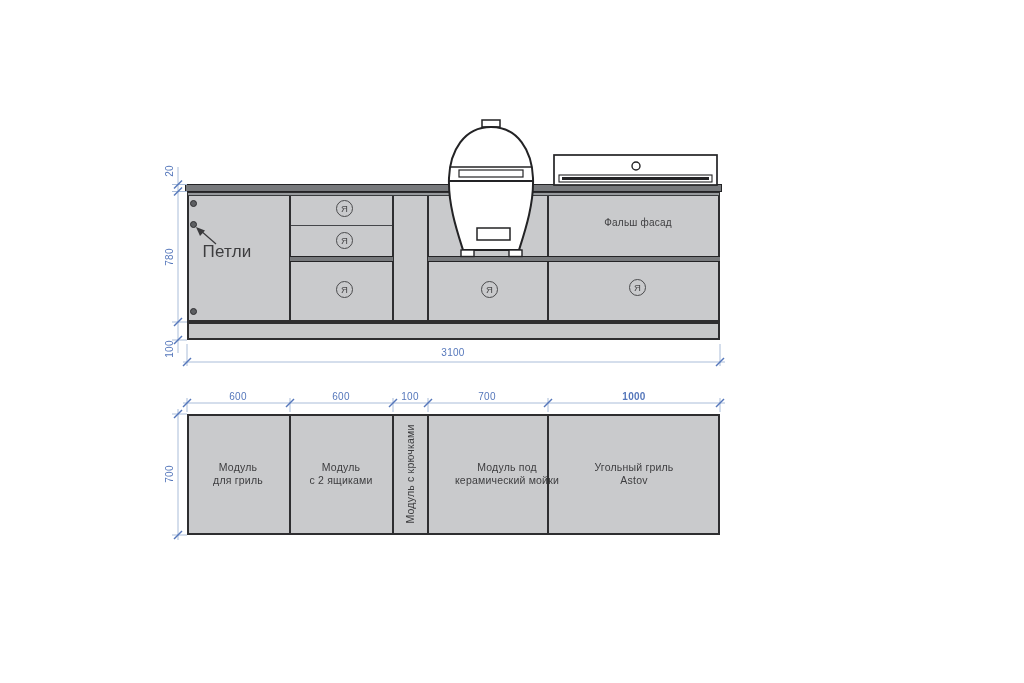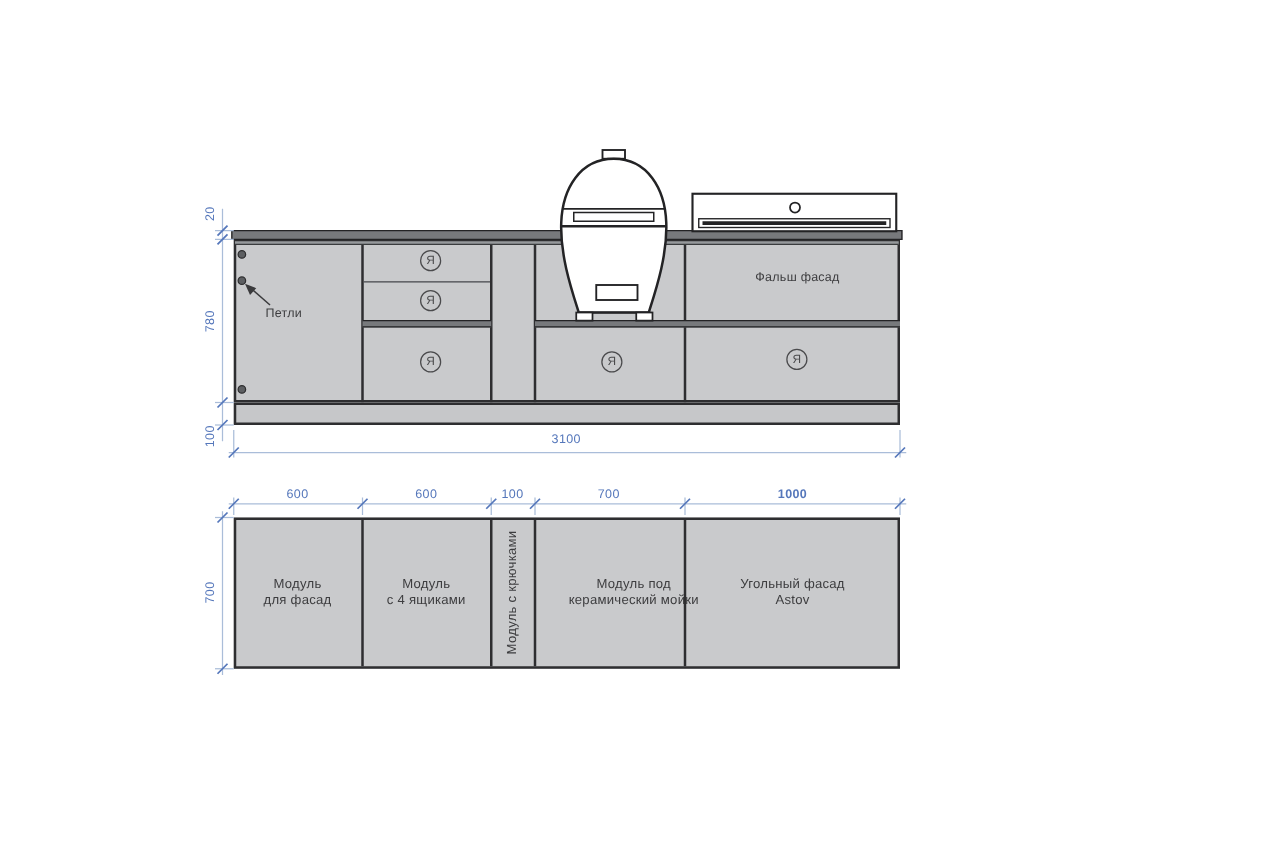--- a/index.html
+++ b/index.html
@@ -68,51 +68,51 @@
     <div class="mark" style="left:336px;top:281px;">
         <span>Я</span>
       </div>
     <div class="mark" style="left:481px;top:281px;">
         <span>Я</span>
       </div>
     <div class="mark" style="left:629px;top:279px;">
         <span>Я</span>
       </div>
 
-    <div class="ctr lbl" style="left:227px;top:251px;font-size:10px;">Петли</div>
+    <div class="ctr lbl" style="left:227px;top:251px;font-size:17px;">Петли</div>
     <div class="ctr lbl" style="left:638px;top:222px;font-size:10px;">Фальш фасад</div>
 
     <div class="rot dim" style="left:169px;top:171px;">20</div>
     <div class="rot dim" style="left:169px;top:257px;">780</div>
     <div class="rot dim" style="left:169px;top:349px;">100</div>
     <div class="ctr dim" style="left:453px;top:352px;">3100</div>
   </div>
 
   <div>
     <div class="abs cab" style="left:187px;top:414px;width:533px;height:121px;"></div>
     <div class="abs vdiv" style="left:289px;top:416px;width:2px;height:117px;"></div>
     <div class="abs vdiv" style="left:392px;top:416px;width:2px;height:117px;"></div>
     <div class="abs vdiv" style="left:427px;top:416px;width:2px;height:117px;"></div>
     <div class="abs vdiv" style="left:547px;top:416px;width:2px;height:117px;"></div>
 
     <div class="ctr lbl" style="left:238px;top:474px;">
       <div>Модуль</div>
-      <div>для фасад</div>
+      <div>для гриль</div>
     </div>
     <div class="ctr lbl" style="left:341px;top:474px;">
       <div>Модуль</div>
-      <div>с 4 ящиками</div>
+      <div>с 2 ящиками</div>
     </div>
     <div class="rot lbl" style="left:410px;top:474px;">Модуль с крючками</div>
     <div class="ctr lbl" style="left:507px;top:474px;">
       <div>Модуль под</div>
       <div>керамический мойки</div>
     </div>
     <div class="ctr lbl" style="left:634px;top:474px;">
-      <div>Угольный фасад</div>
+      <div>Угольный гриль</div>
       <div>Astov</div>
     </div>
 
     <div class="ctr dim" style="left:238px;top:396px;">600</div>
     <div class="ctr dim" style="left:341px;top:396px;">600</div>
     <div class="ctr dim" style="left:410px;top:396px;">100</div>
     <div class="ctr dim" style="left:487px;top:396px;">700</div>
     <div class="ctr dim" style="left:634px;top:396px;font-weight:bold;">1000</div>
     <div class="rot dim" style="left:169px;top:474px;">700</div>
   </div>

